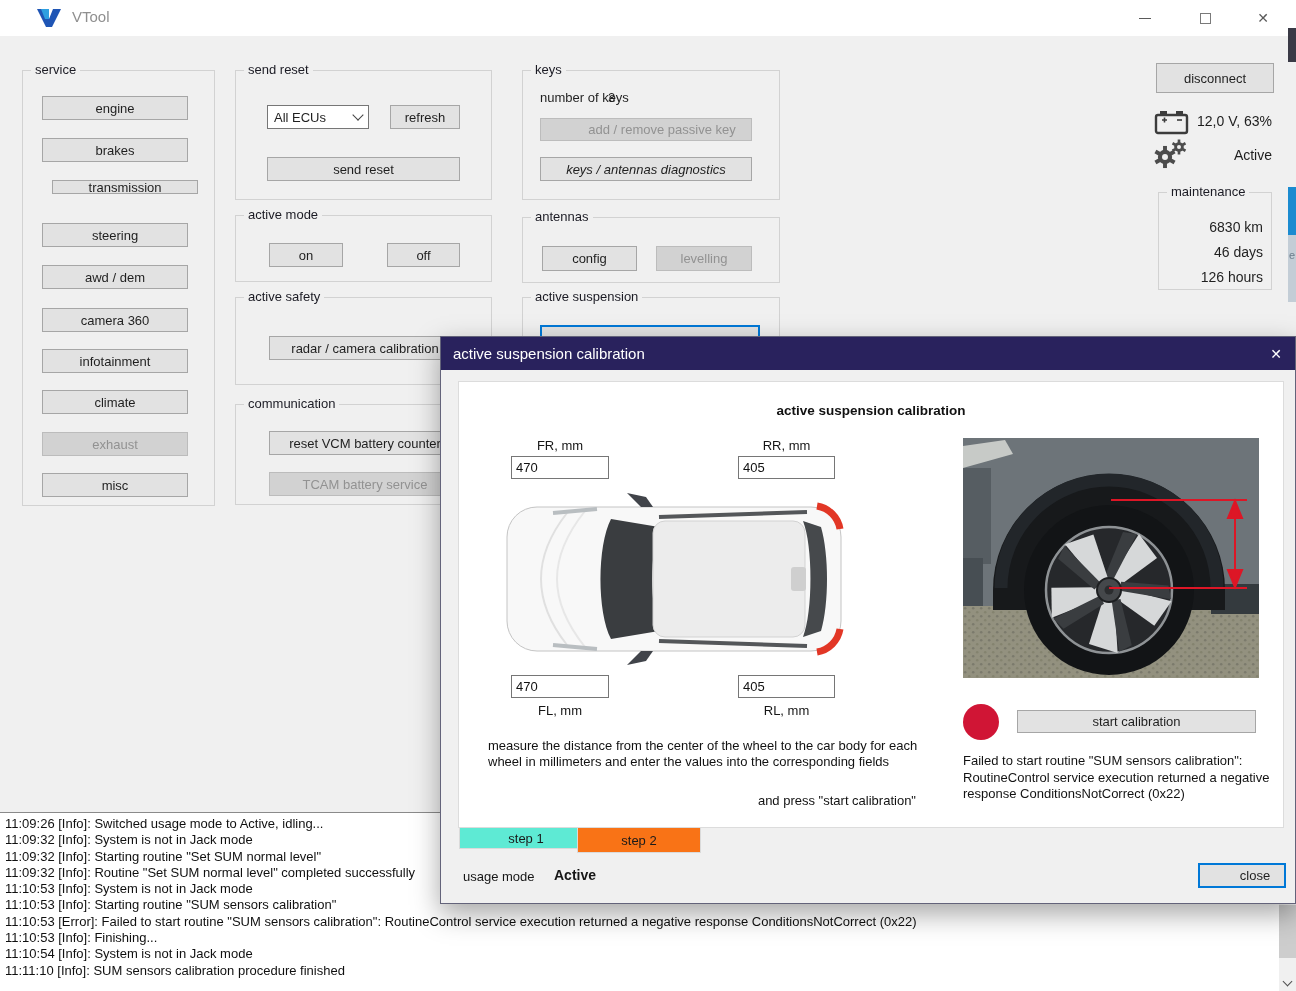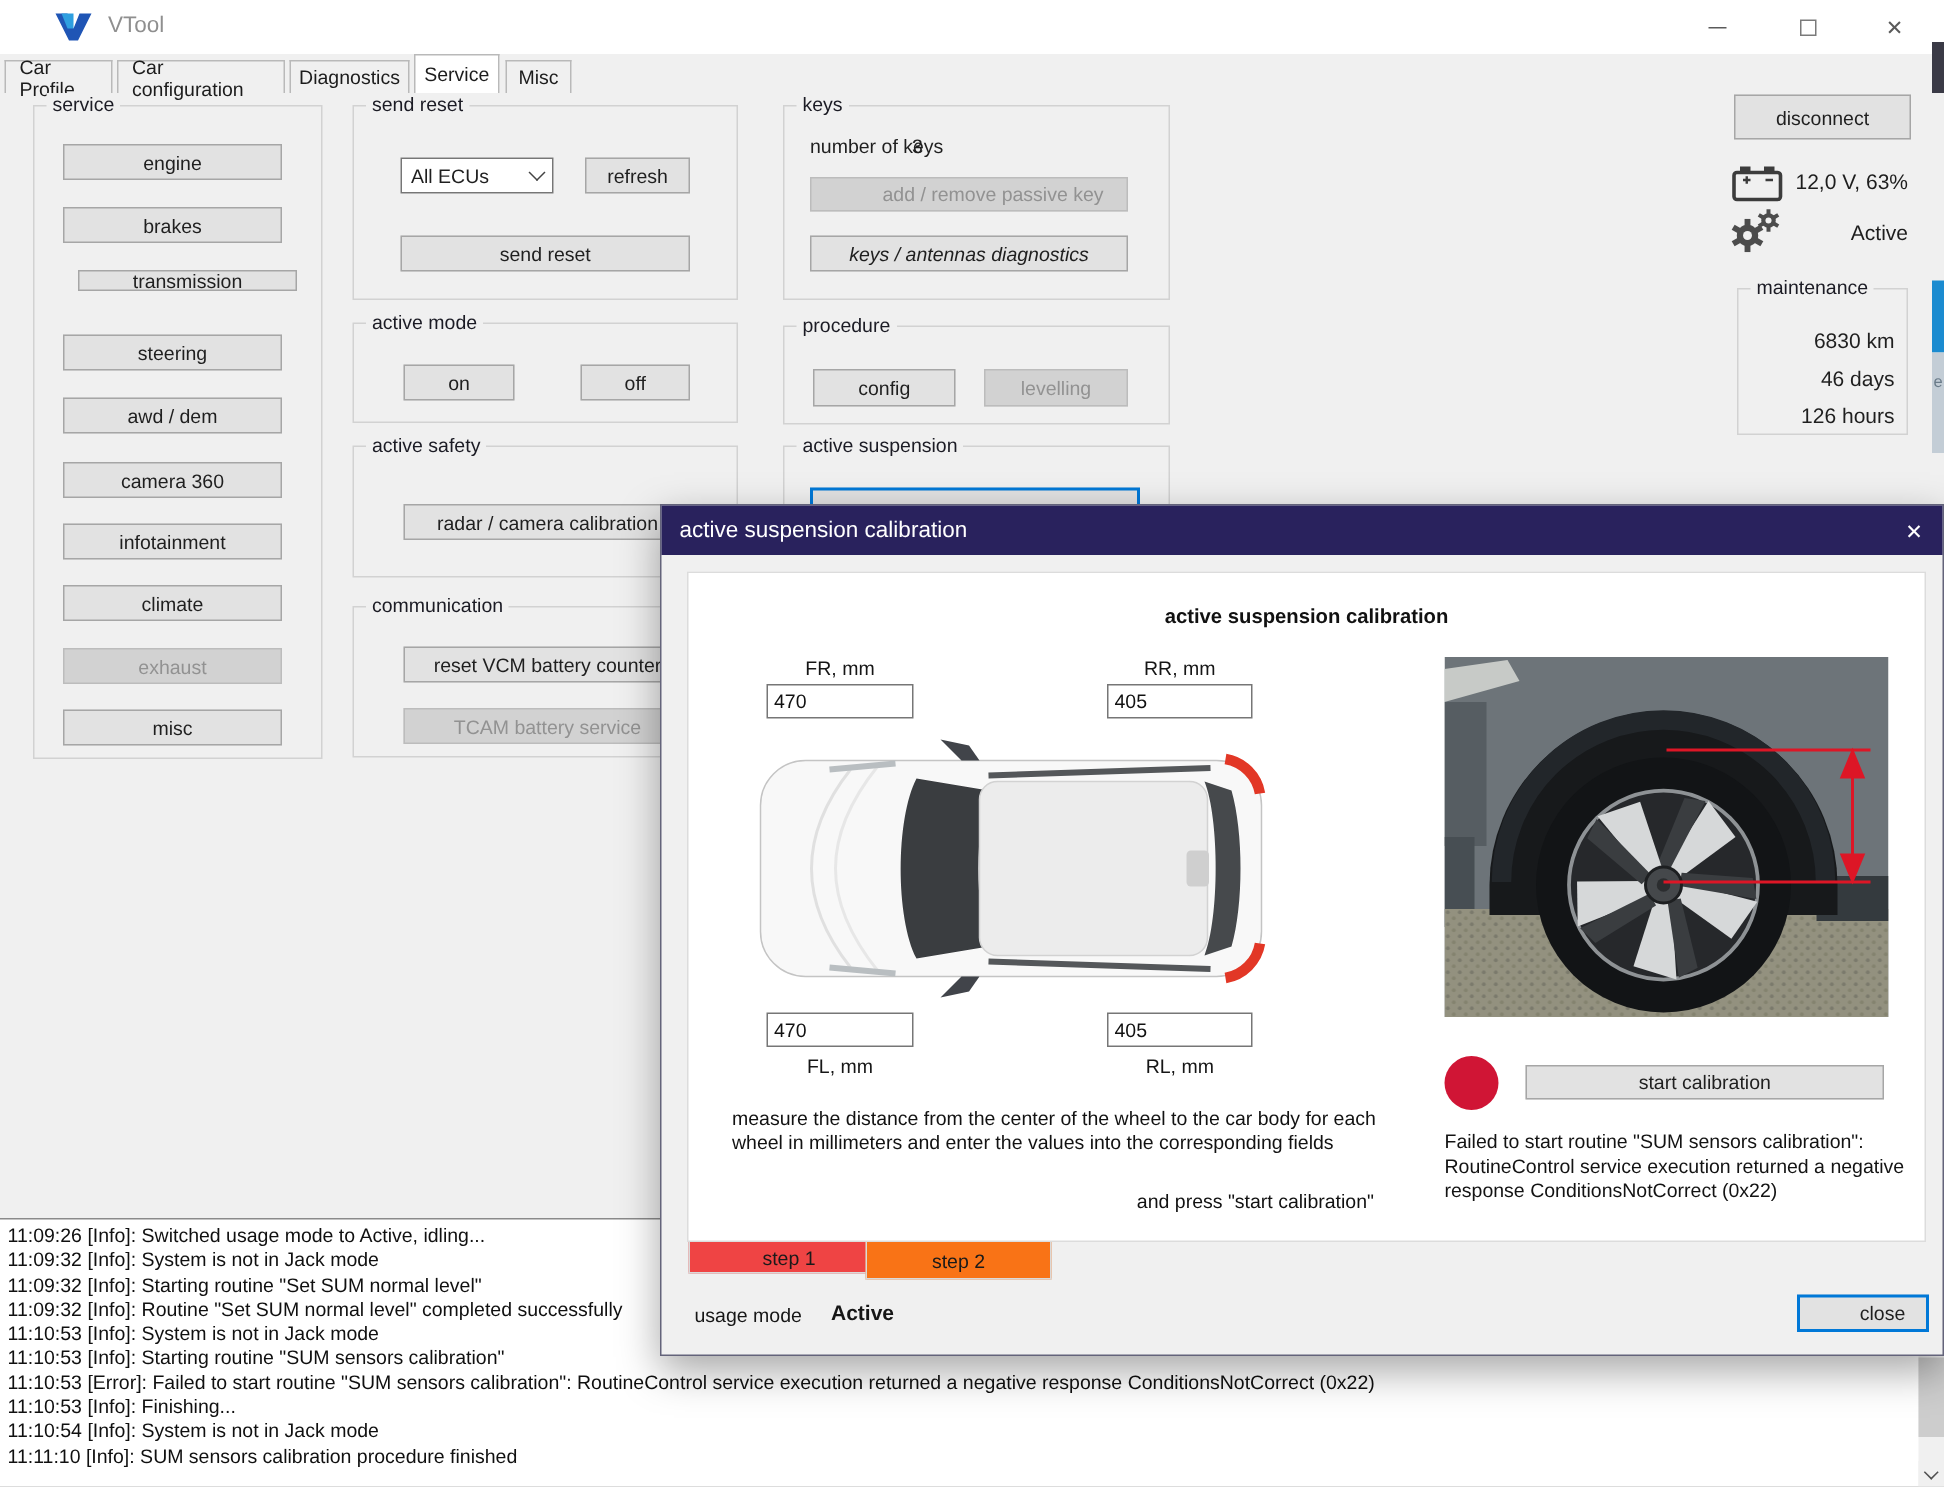--- a/index.html
+++ b/index.html
@@ -79,37 +79,20 @@
         <span class="min-glyph"></span>
       </div>
     <div class="winbtn" style="left:1190px;">
         <span class="max-glyph"></span>
       </div>
     <div class="winbtn" style="left:1248px;">
         <span>✕</span>
       </div>
   </div>
 
-  <div class="tabstrip">
-    <div class="tab" style="left:3px;width:72px;">
-        <span>Car Profile</span>
-      </div>
-    <div class="tab" style="left:78px;width:112px;">
-        <span>Car configuration</span>
-      </div>
-    <div class="tab" style="left:193px;width:80px;">
-        <span>Diagnostics</span>
-      </div>
-    <div class="tab selected" style="left:276px;width:57px;">
-        <span>Service</span>
-      </div>
-    <div class="tab" style="left:337px;width:44px;">
-        <span>Misc</span>
-      </div>
-  </div>
 
   <div class="groupbox" style="left:22px;top:70px;width:193px;height:436px;">
     <span class="gb-label">service</span>
   </div>
   <div class="btn" style="left:42px;top:96px;width:146px;height:24px;">engine</div>
   <div class="btn" style="left:42px;top:138px;width:146px;height:24px;">brakes</div>
   <div class="btn" style="left:52px;top:180px;width:146px;height:14px;">transmission</div>
   <div class="btn" style="left:42px;top:223px;width:146px;height:24px;">steering</div>
   <div class="btn" style="left:42px;top:265px;width:146px;height:24px;">awd / dem</div>
   <div class="btn" style="left:42px;top:308px;width:146px;height:24px;">camera 360</div>
@@ -147,21 +130,21 @@
 
   <div class="groupbox" style="left:522px;top:70px;width:258px;height:130px;">
     <span class="gb-label">keys</span>
   </div>
   <div class="abs" style="left:540px;top:90px;">number of keys</div>
   <div class="abs" style="left:608px;top:90px;">3</div>
   <div class="btn disabled" style="left:540px;top:118px;width:212px;height:23px;padding-left:32px;">add / remove passive key</div>
   <div class="btn" style="left:540px;top:157px;width:212px;height:24px;font-style:italic;">keys / antennas diagnostics</div>
 
   <div class="groupbox" style="left:522px;top:217px;width:258px;height:66px;">
-    <span class="gb-label">procedure</span>
+    <span class="gb-label">antennas</span>
   </div>
   <div class="btn" style="left:542px;top:246px;width:95px;height:25px;">config</div>
   <div class="btn disabled" style="left:656px;top:246px;width:96px;height:25px;">levelling</div>
 
   <div class="groupbox" style="left:522px;top:297px;width:258px;height:100px;">
     <span class="gb-label">active suspension</span>
   </div>
   <div class="btn focusblue" style="left:540px;top:325px;width:220px;height:28px;"></div>
 
   <div class="btn" style="left:1156px;top:63px;width:118px;height:30px;">disconnect</div>
@@ -303,21 +286,21 @@
         <line x1="272" y1="70" x2="272" y2="142"></line>
         <polygon points="272,63 265,80 279,80"></polygon>
         <polygon points="272,149 265,132 279,132"></polygon>
       </g>
     </svg>
 
     <div class="status-dot"></div>
     <div class="btn" style="left:576px;top:373px;width:239px;height:23px;">start calibration</div>
     <div class="err-text">Failed to start routine "SUM sensors calibration": RoutineControl service execution returned a negative response ConditionsNotCorrect (0x22)</div>
 
-    <div class="step-tab" style="left:18px;top:491px;width:134px;height:21px;background:#ef4444;border:1px solid #dadada;border-top:none;">
+    <div class="step-tab" style="left:18px;top:491px;width:134px;height:21px;background:#5eead4;border:1px solid #dadada;border-top:none;">
         <span>step 1</span>
       </div>
     <div class="step-tab" style="left:136px;top:491px;width:124px;height:25px;background:#f97316;border:1px solid #dadada;border-top:none;">
         <span>step 2</span>
       </div>
 
     <div class="footer-label" style="left:22px;top:532px;">usage mode</div>
     <div class="footer-label" style="left:113px;top:530px;font-weight:bold;font-size:14px;">Active</div>
     <div class="btn focusblue" style="left:757px;top:526px;width:88px;height:25px;padding-left:26px;">close</div>
   </div>

